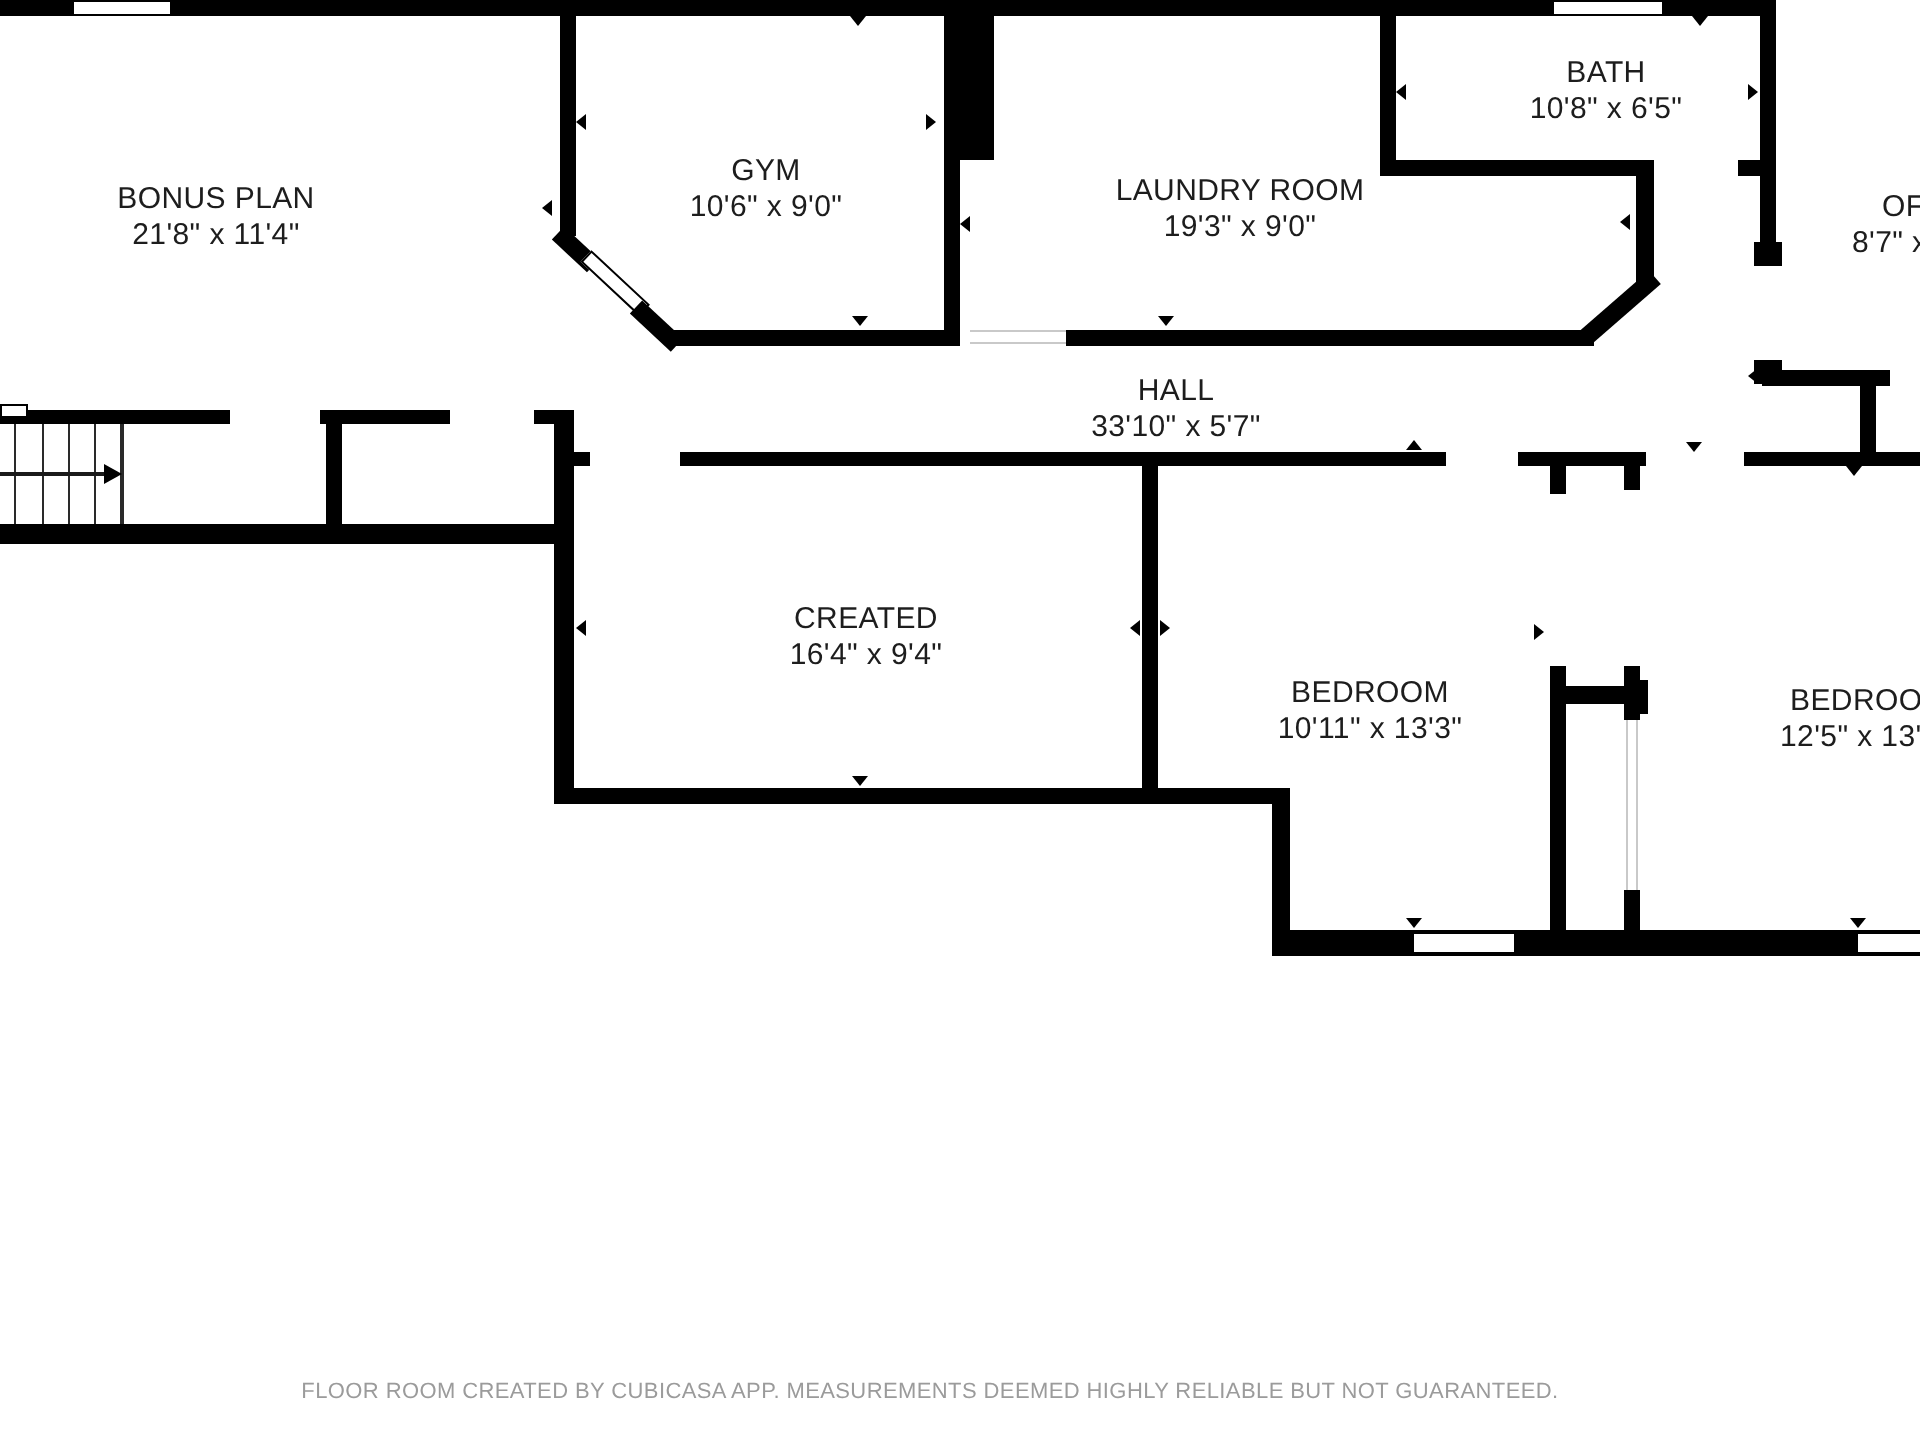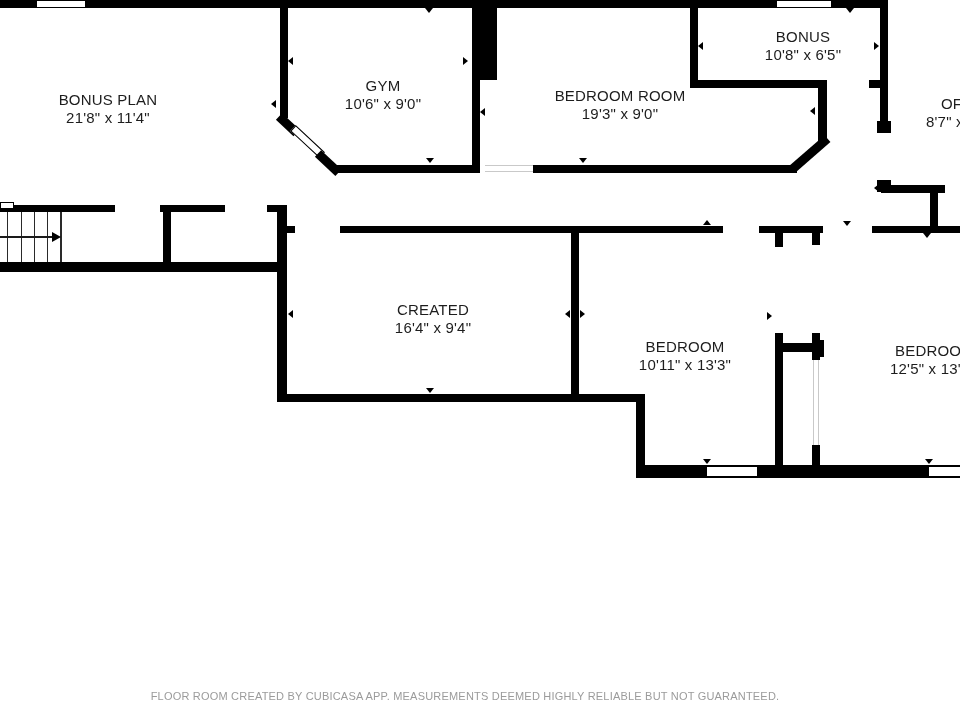--- a/index.html
+++ b/index.html
@@ -124,34 +124,38 @@
     <div class="room-name">BONUS PLAN</div>
     <div class="room-dims">21'8" x 11'4"</div>
   </div>
 
   <div class="room-label" style="left:383px;top:77px">
     <div class="room-name">GYM</div>
     <div class="room-dims">10'6" x 9'0"</div>
   </div>
 
   <div class="room-label" style="left:620px;top:87px">
-    <div class="room-name">BEDROOM ROOM</div>
+    <div class="room-name">LAUNDRY ROOM</div>
     <div class="room-dims">19'3" x 9'0"</div>
   </div>
 
   <div class="room-label" style="left:803px;top:28px">
-    <div class="room-name">BONUS</div>
+    <div class="room-name">BATH</div>
     <div class="room-dims">10'8" x 6'5"</div>
   </div>
 
   <div class="room-label leftal" style="left:941px;top:95px">
     <div class="room-name">OFFICE</div>
     <div class="room-dims" style="margin-left:-15px">8'7" x</div>
   </div>
 
+  <div class="room-label" style="left:588px;top:187px">
+    <div class="room-name">HALL</div>
+    <div class="room-dims">33'10" x 5'7"</div>
+  </div>
 
   <div class="room-label" style="left:433px;top:301px">
     <div class="room-name">CREATED</div>
     <div class="room-dims">16'4" x 9'4"</div>
   </div>
 
   <div class="room-label" style="left:685px;top:338px">
     <div class="room-name">BEDROOM</div>
     <div class="room-dims">10'11" x 13'3"</div>
   </div>

